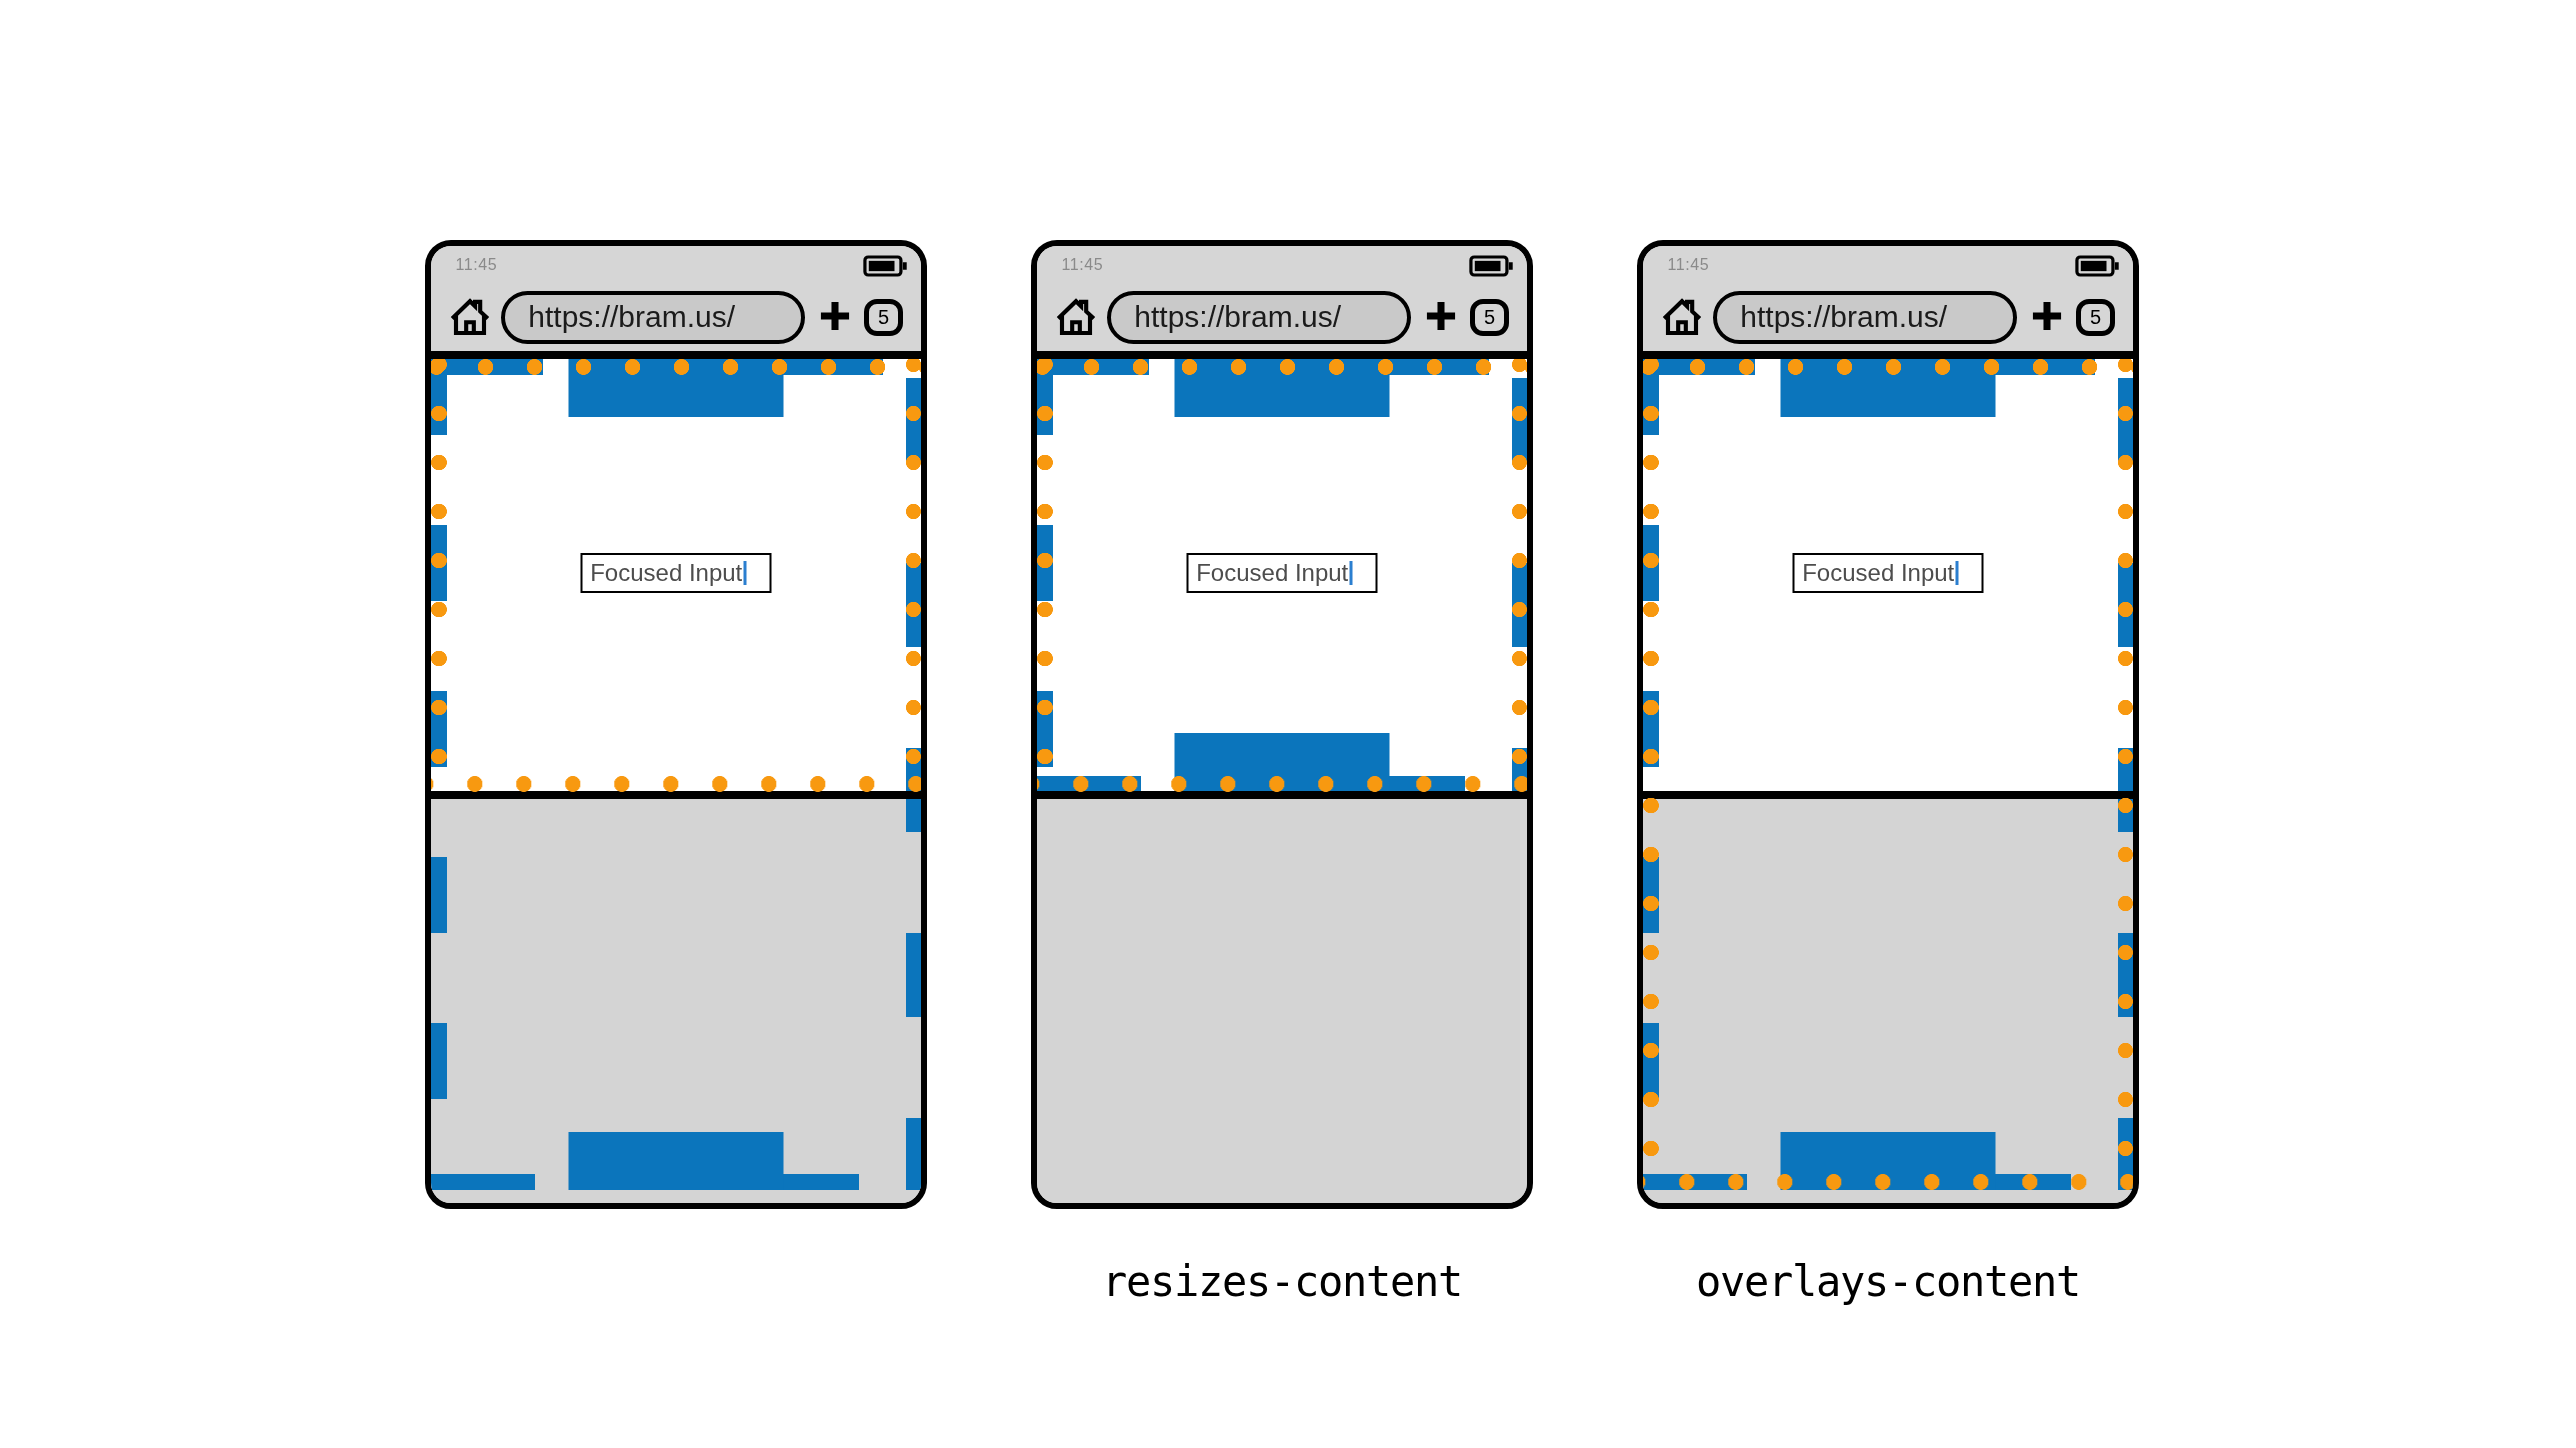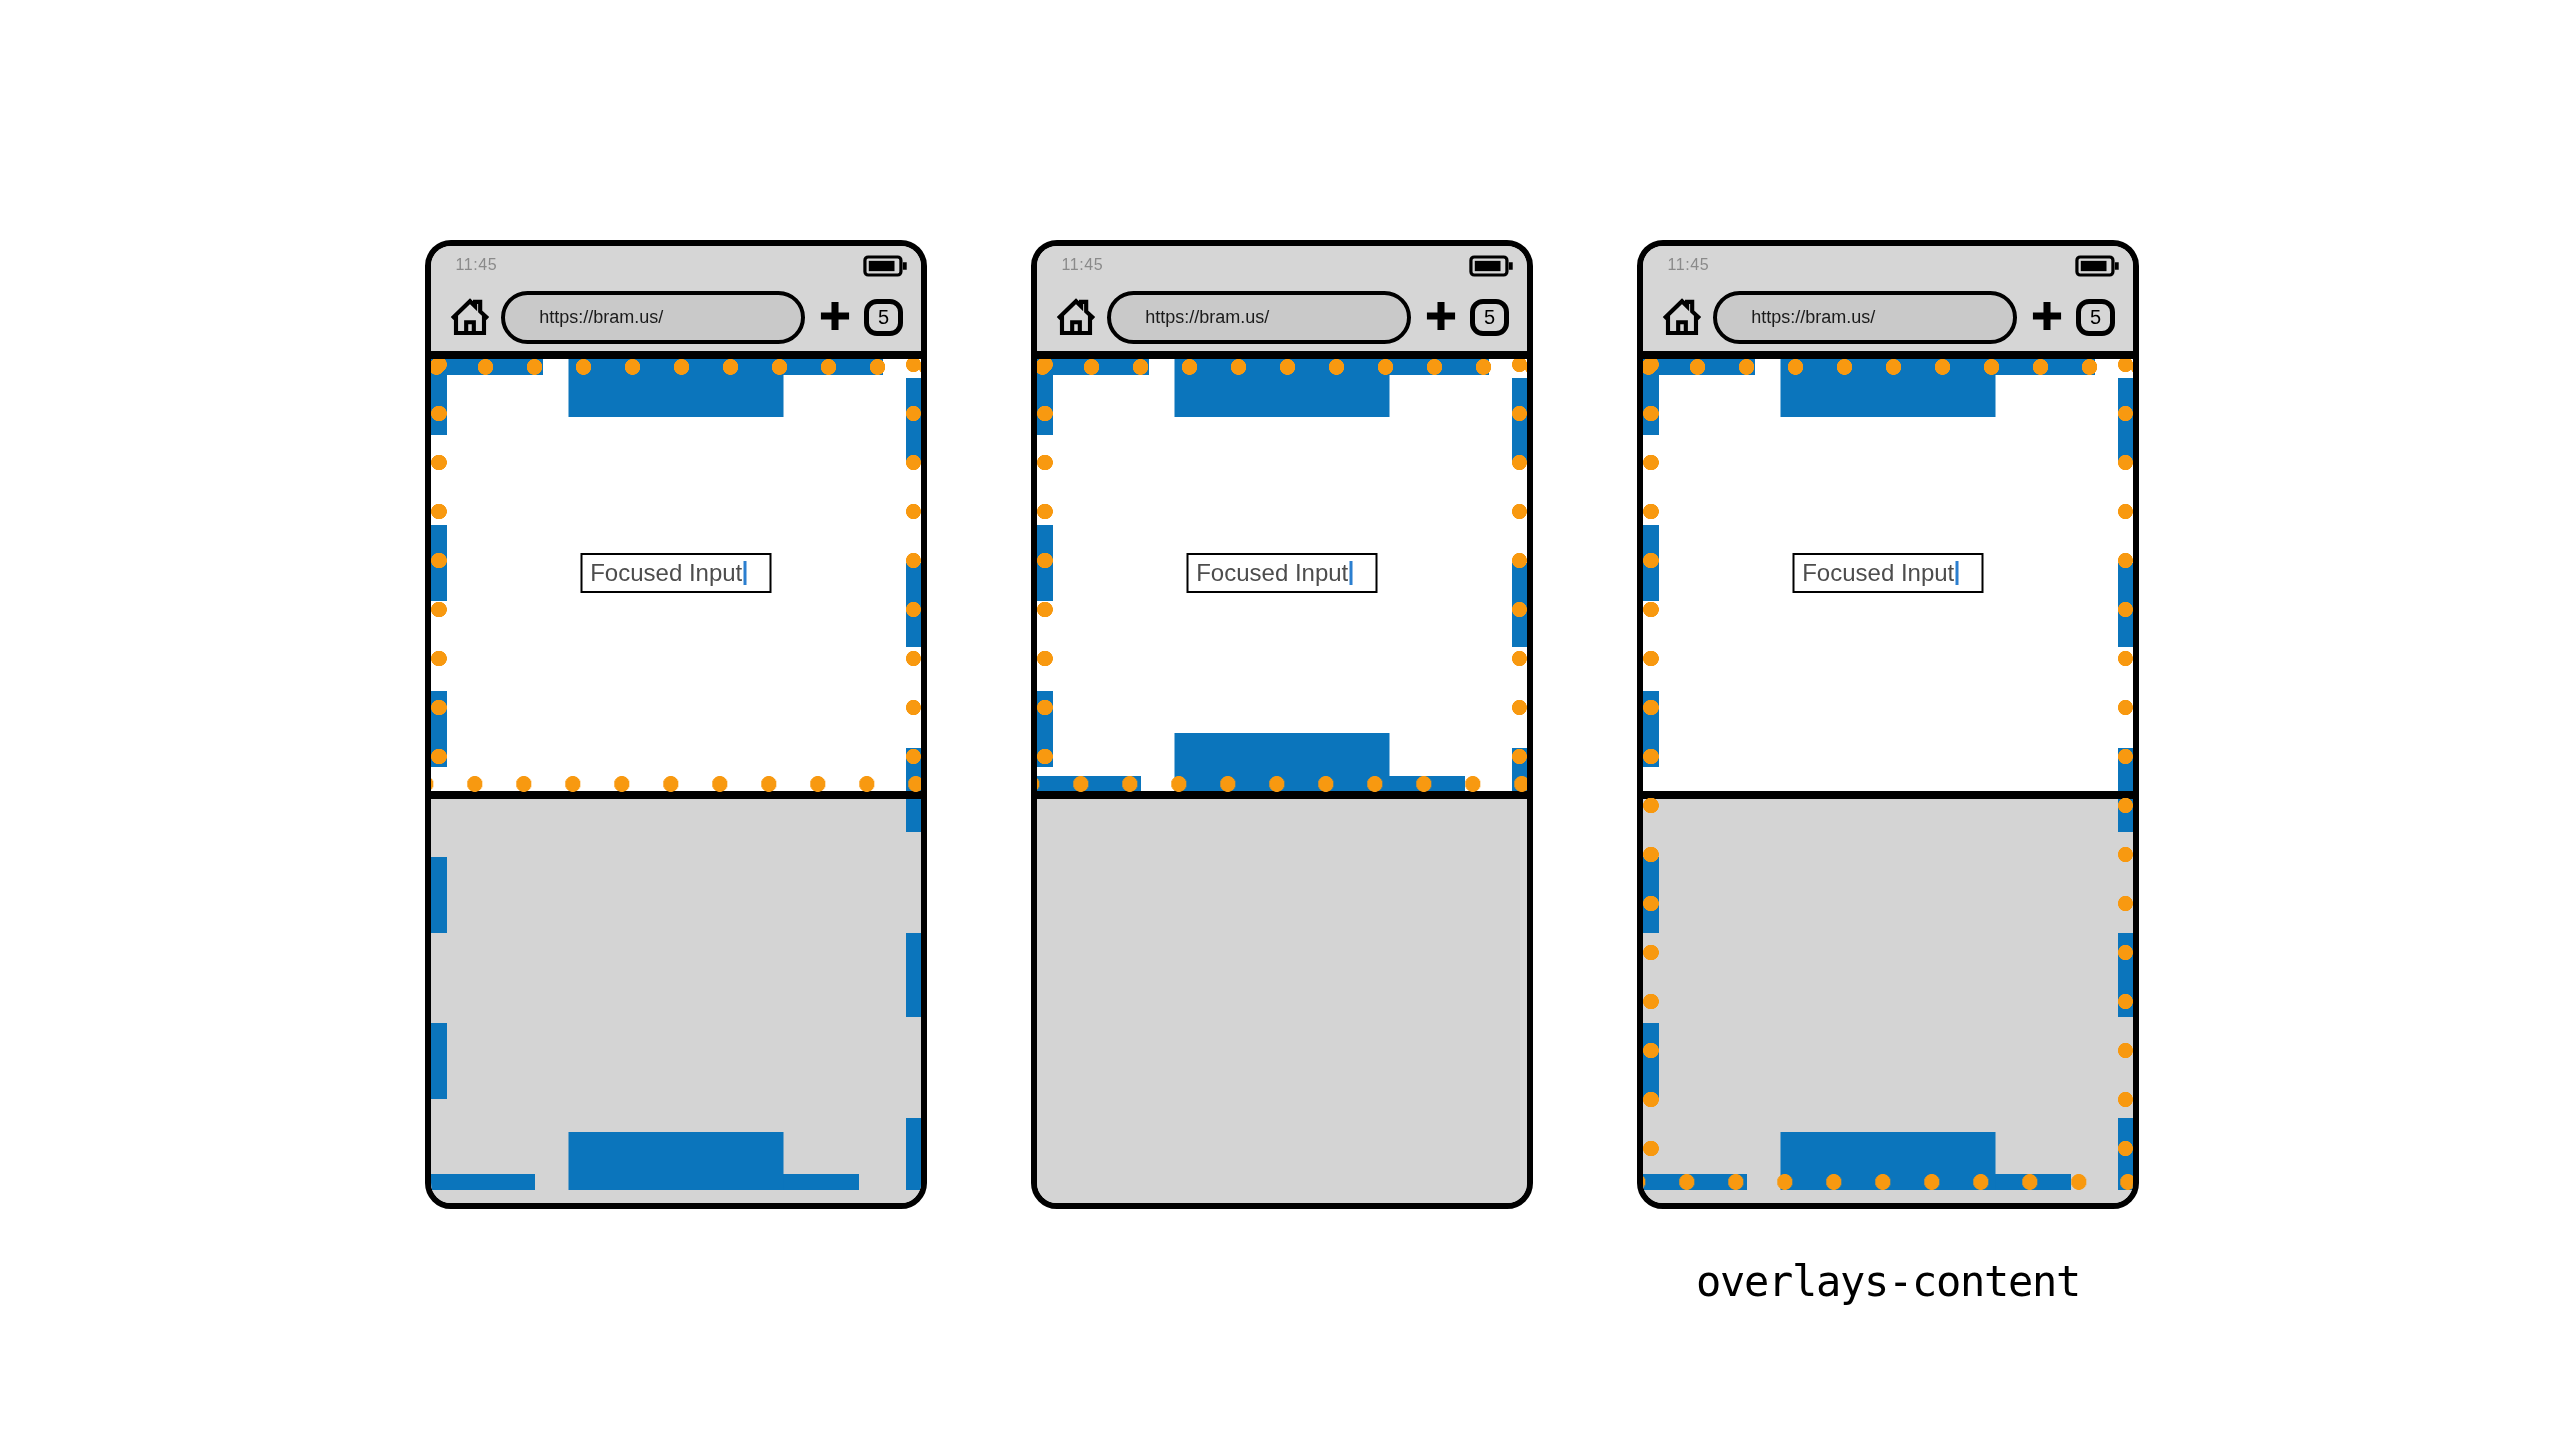--- a/index.html
+++ b/index.html
@@ -19,21 +19,21 @@
   .chrome{position:absolute;top:0;left:0;right:0;height:105px;background:var(--chrome_gray);}
   .time{position:absolute;left:24.5px;top:10.3px;font-size:16px;color:var(--status_text);letter-spacing:0.6px;}
   .battery{position:absolute;right:13px;top:9px;}
   .tool-row{position:absolute;left:0;right:0;top:37px;height:68px;display:flex;align-items:center;padding:0 18px;box-sizing:border-box;}
   .home{flex:0 0 auto;margin-right:10.3px;}
   .pill{
     flex:1 1 auto;height:53px;box-sizing:border-box;border:4.5px solid var(--frame_black);
     border-radius:28px;background:var(--pill_gray);display:flex;align-items:center;
     padding-left:23px;margin-right:14px;
   }
-  .pill span{font-size:18px;color:var(--url_text);margin-left:11px;}
+  .pill span{font-size:30px;color:var(--url_text);}
   .plus{flex:0 0 auto;margin-right:13px;}
   .tabbox{
     flex:0 0 auto;width:39px;height:37px;box-sizing:border-box;border:5.8px solid var(--frame_black);
     border-radius:13px;display:flex;align-items:center;justify-content:center;background:var(--chrome_gray);
   }
   .tabbox span{font-size:20px;color:#000;}
   .chrome-line{position:absolute;top:105px;left:0;right:0;height:7.7px;background:var(--frame_black);z-index:40;}
 
   
   .viewport{position:absolute;left:0;right:0;top:113px;bottom:0;}
@@ -255,16 +255,17 @@
         <span class="caret"></span>
       </div>
       <div class="dots dots-top"></div>
       <div class="dots dots-left"></div>
       <div class="dots dots-right"></div>
       <div class="dots dots-bottom"></div>
       <div class="kb-line"></div>
     </div>
   </section>
 
+  <div class="caption l2">resizes-content</div>
   <div class="caption l3">overlays-content</div>
 
 </div>
 
 
 </body></html>

